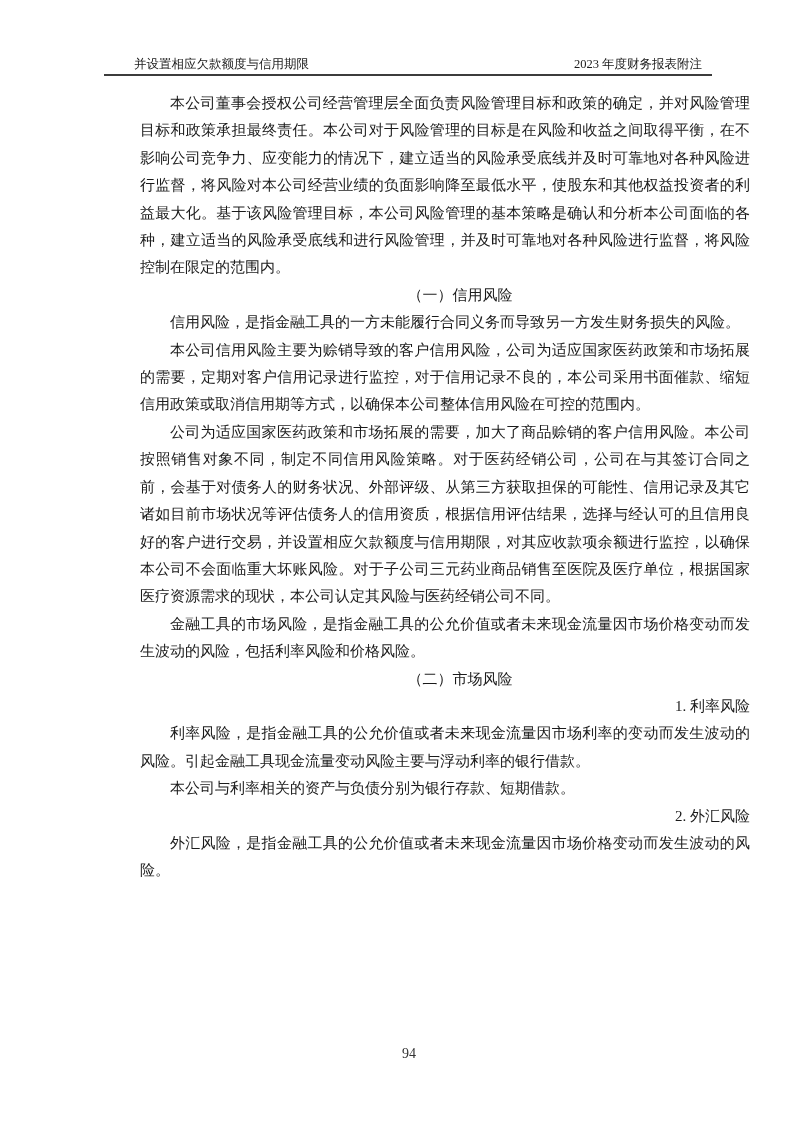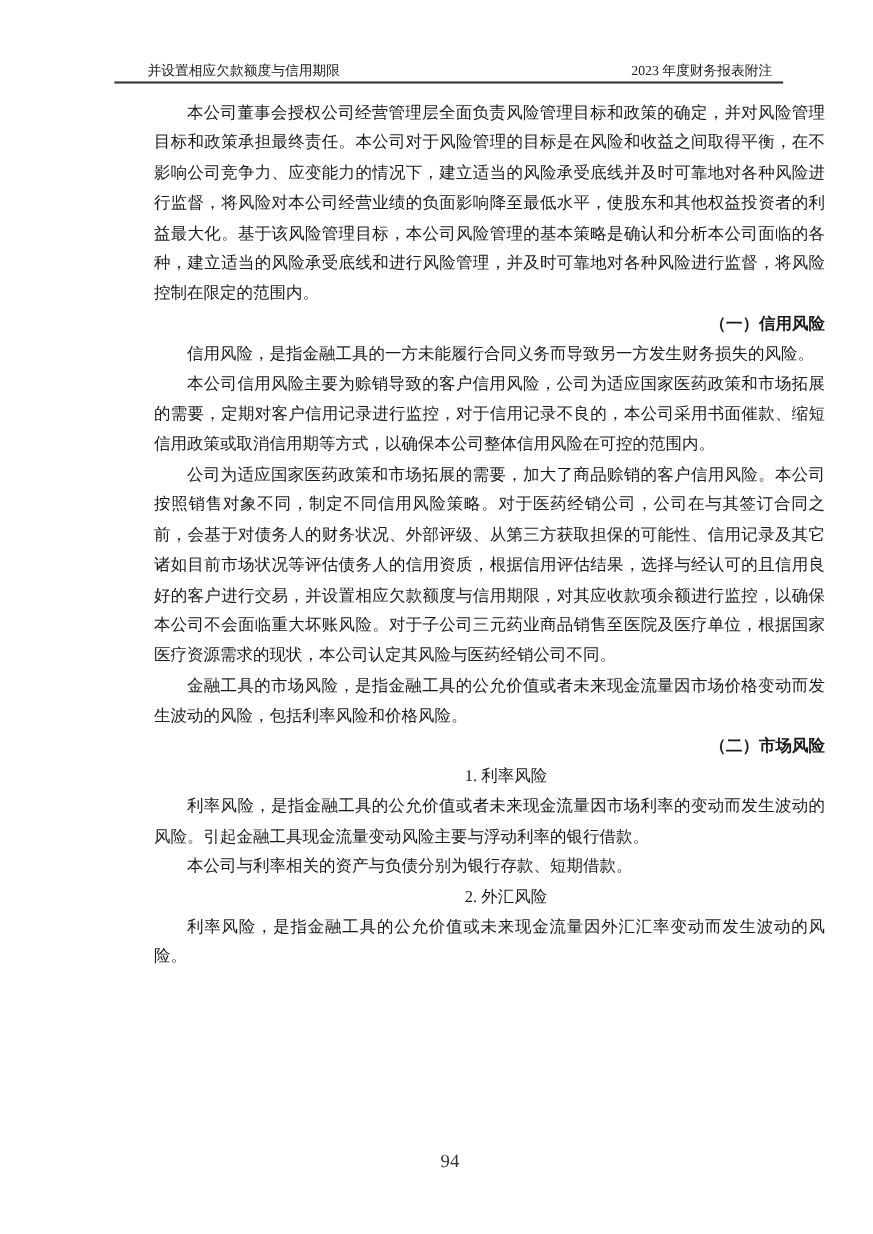--- a/index.html
+++ b/index.html
@@ -53,33 +53,33 @@
     line-height: 27.4px;
     text-align: justify;
     text-justify: inter-ideograph;
     margin-left: 36px;
   }
   .block {
     margin: 0;
     text-indent: 2em;
   }
   .block.heading {
-    font-weight: bold;
-    text-align: right;
+    font-weight: normal;
+    text-align: center;
   }
   .block.sub {
-    text-align: center;
+    text-align: right;
   }
   .page-footer {
     position: absolute;
     left: 104px;
     top: 1046px;
     width: 610px;
     text-align: center;
-    font-size: 17px;
+    font-size: 14px;
     color: #333;
   }
 </style>
 </head>
 <body>
 
 <header class="page-header">
   <span class="company-name">并设置相应欠款额度与信用期限</span>
   <span class="report-title">2023 年度财务报表附注</span>
 </header>
@@ -92,18 +92,18 @@
     <p class="block heading">（一）信用风险</p>
     <p class="block para">信用风险，是指金融工具的一方未能履行合同义务而导致另一方发生财务损失的风险。</p>
     <p class="block para">本公司信用风险主要为赊销导致的客户信用风险，公司为适应国家医药政策和市场拓展的需要，定期对客户信用记录进行监控，对于信用记录不良的，本公司采用书面催款、缩短信用政策或取消信用期等方式，以确保本公司整体信用风险在可控的范围内。</p>
     <p class="block para">公司为适应国家医药政策和市场拓展的需要，加大了商品赊销的客户信用风险。本公司按照销售对象不同，制定不同信用风险策略。对于医药经销公司，公司在与其签订合同之前，会基于对债务人的财务状况、外部评级、从第三方获取担保的可能性、信用记录及其它诸如目前市场状况等评估债务人的信用资质，根据信用评估结果，选择与经认可的且信用良好的客户进行交易，并设置相应欠款额度与信用期限，对其应收款项余额进行监控，以确保本公司不会面临重大坏账风险。对于子公司三元药业商品销售至医院及医疗单位，根据国家医疗资源需求的现状，本公司认定其风险与医药经销公司不同。</p>
     <p class="block para">金融工具的市场风险，是指金融工具的公允价值或者未来现金流量因市场价格变动而发生波动的风险，包括利率风险和价格风险。</p>
     <p class="block heading">（二）市场风险</p>
     <p class="block sub">1. 利率风险</p>
     <p class="block para">利率风险，是指金融工具的公允价值或者未来现金流量因市场利率的变动而发生波动的风险。引起金融工具现金流量变动风险主要与浮动利率的银行借款。</p>
     <p class="block para">本公司与利率相关的资产与负债分别为银行存款、短期借款。</p>
     <p class="block sub">2. 外汇风险</p>
-    <p class="block para">利率风险，是指金融工具的公允价值或未来现金流量因外汇汇率变动而发生波动的风险。</p>
+    <p class="block para">外汇风险，是指金融工具的公允价值或者未来现金流量因市场价格变动而发生波动的风险。</p>
   </main>
 
 <footer class="page-footer">
   <span>94</span>
 </footer>
 
 </body></html>

